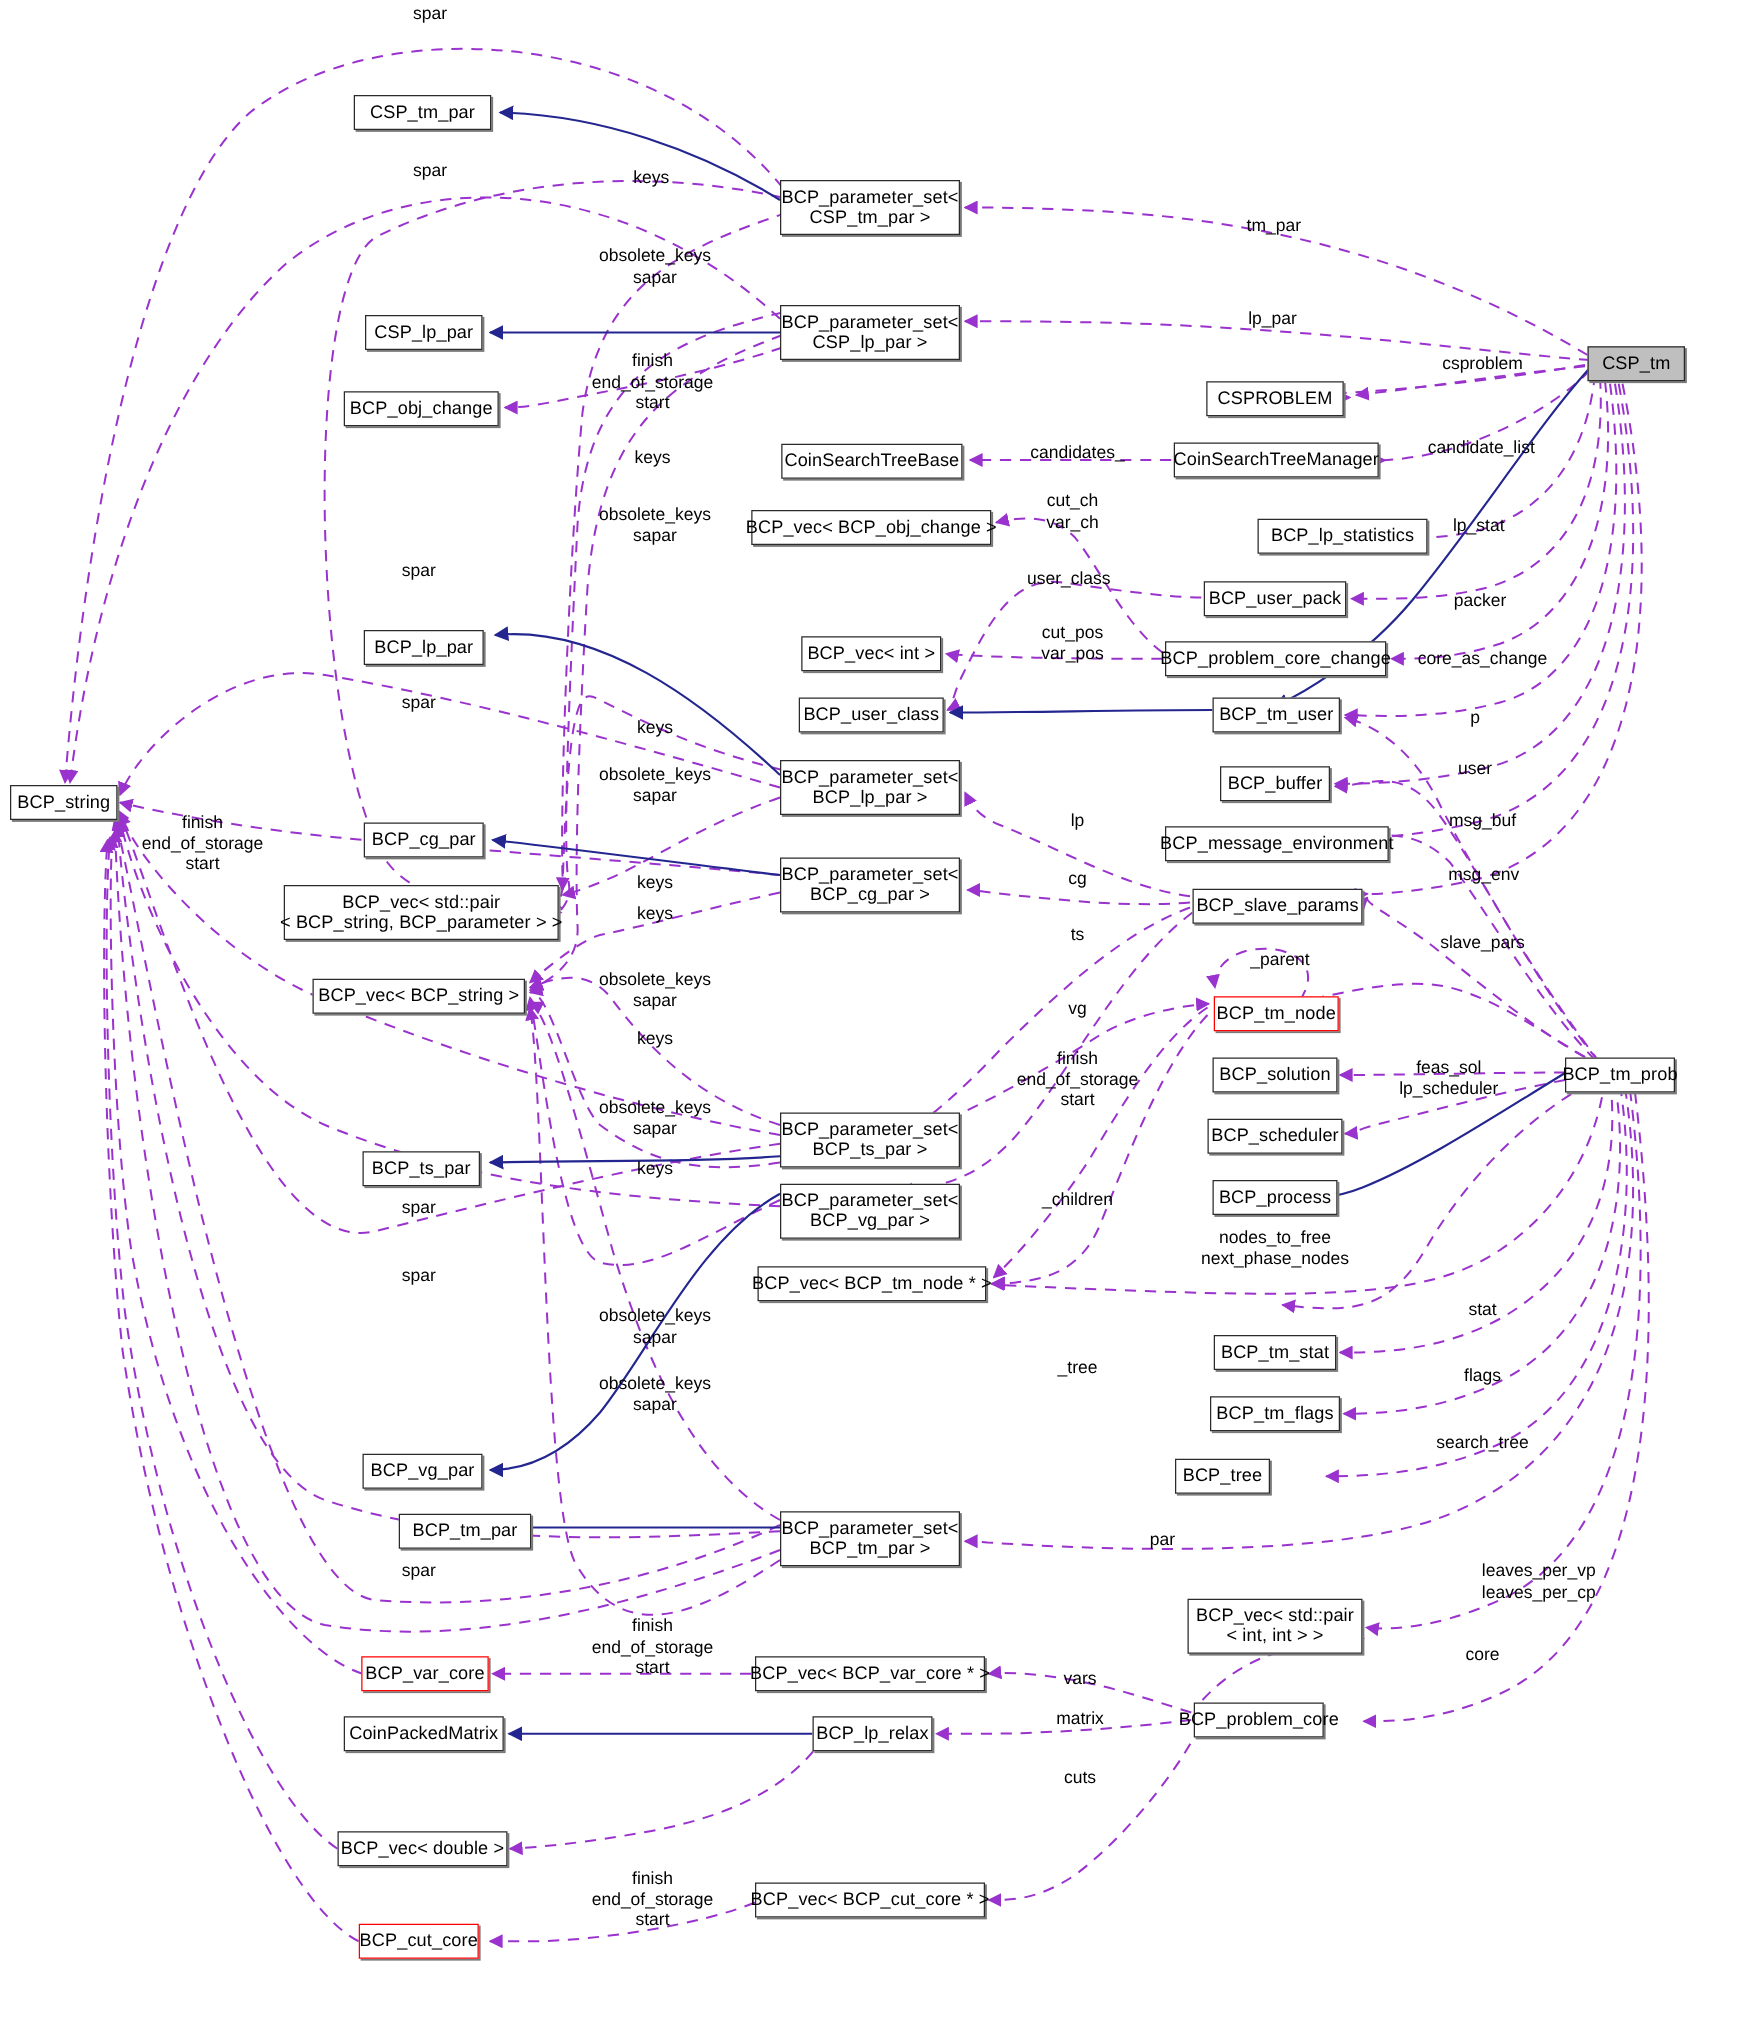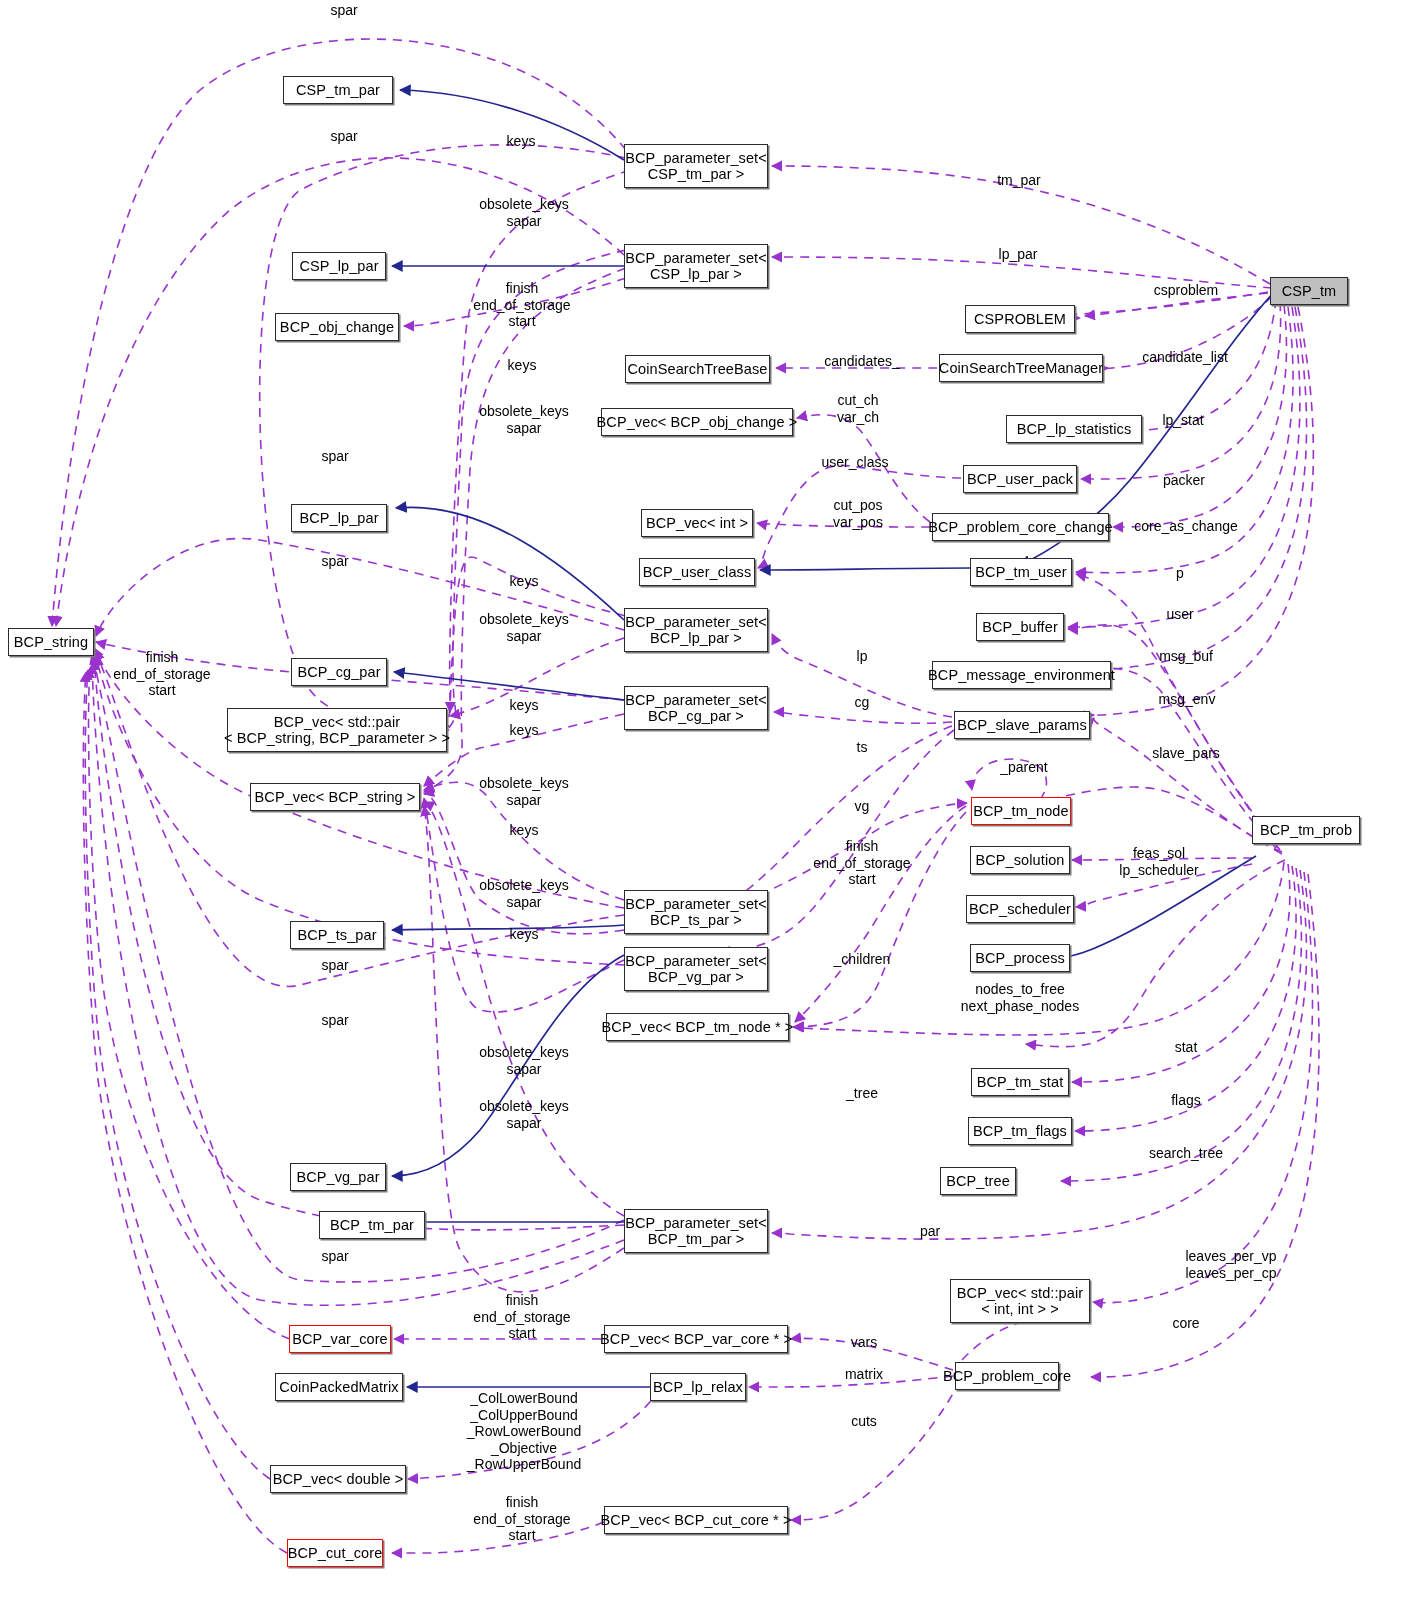--- a/index.html
+++ b/index.html
@@ -177,21 +177,21 @@
   <div class="node red" style="left:971px;top:797px;width:100px;height:28px;">BCP_tm_node</div>
   <div class="node" style="left:970px;top:846px;width:100px;height:28px;">BCP_solution</div>
   <div class="node" style="left:966px;top:895px;width:108px;height:28px;">BCP_scheduler</div>
   <div class="node" style="left:624px;top:890px;width:144px;height:44px;">BCP_parameter_set&lt;
 BCP_ts_par &gt;</div>
   <div class="node" style="left:290px;top:921px;width:94px;height:28px;">BCP_ts_par</div>
   <div class="node" style="left:970px;top:944px;width:100px;height:28px;">BCP_process</div>
   <div class="node" style="left:624px;top:947px;width:144px;height:44px;">BCP_parameter_set&lt;
 BCP_vg_par &gt;</div>
   <div class="node" style="left:606px;top:1013px;width:183px;height:28px;">BCP_vec&lt; BCP_tm_node * &gt;</div>
-  <div class="node" style="left:1252px;top:816px;width:108px;height:28px;">BCP_tm_prob</div>
+  <div class="node" style="left:1252px;top:846px;width:88px;height:28px;">BCP_tm_prob</div>
   <div class="node" style="left:971px;top:1068px;width:98px;height:28px;">BCP_tm_stat</div>
   <div class="node" style="left:968px;top:1117px;width:104px;height:28px;">BCP_tm_flags</div>
   <div class="node" style="left:940px;top:1167px;width:76px;height:28px;">BCP_tree</div>
   <div class="node" style="left:290px;top:1163px;width:96px;height:28px;">BCP_vg_par</div>
   <div class="node" style="left:278px;top:1211px;width:106px;height:28px;margin-left:41px;">BCP_tm_par</div>
   <div class="node" style="left:624px;top:1209px;width:144px;height:44px;">BCP_parameter_set&lt;
 BCP_tm_par &gt;</div>
   <div class="node" style="left:950px;top:1279px;width:140px;height:44px;">BCP_vec&lt; std::pair
 &lt; int, int &gt; &gt;</div>
   <div class="node red" style="left:289px;top:1325px;width:102px;height:28px;">BCP_var_core</div>
@@ -275,23 +275,18 @@
   <div class="elabel" style="left:930px;top:1223px;">par</div>
   <div class="elabel" style="left:1183px;top:1248px;margin-left:48px;">leaves_per_vp
 leaves_per_cp</div>
   <div class="elabel" style="left:335px;top:1248px;">spar</div>
   <div class="elabel" style="left:1186px;top:1315px;">core</div>
   <div class="elabel" style="left:522px;top:1292px;">finish
 end_of_storage
 start</div>
   <div class="elabel" style="left:864px;top:1334px;">vars</div>
   <div class="elabel" style="left:864px;top:1366px;">matrix</div>
-  <div class="elabel" style="left:524px;top:1390px;">_ColLowerBound
-_ColUpperBound
-_RowLowerBound
-_Objective
-_RowUpperBound</div>
   <div class="elabel" style="left:864px;top:1413px;">cuts</div>
   <div class="elabel" style="left:522px;top:1494px;">finish
 end_of_storage
 start</div>
 
 </div>
 
 </body></html>

